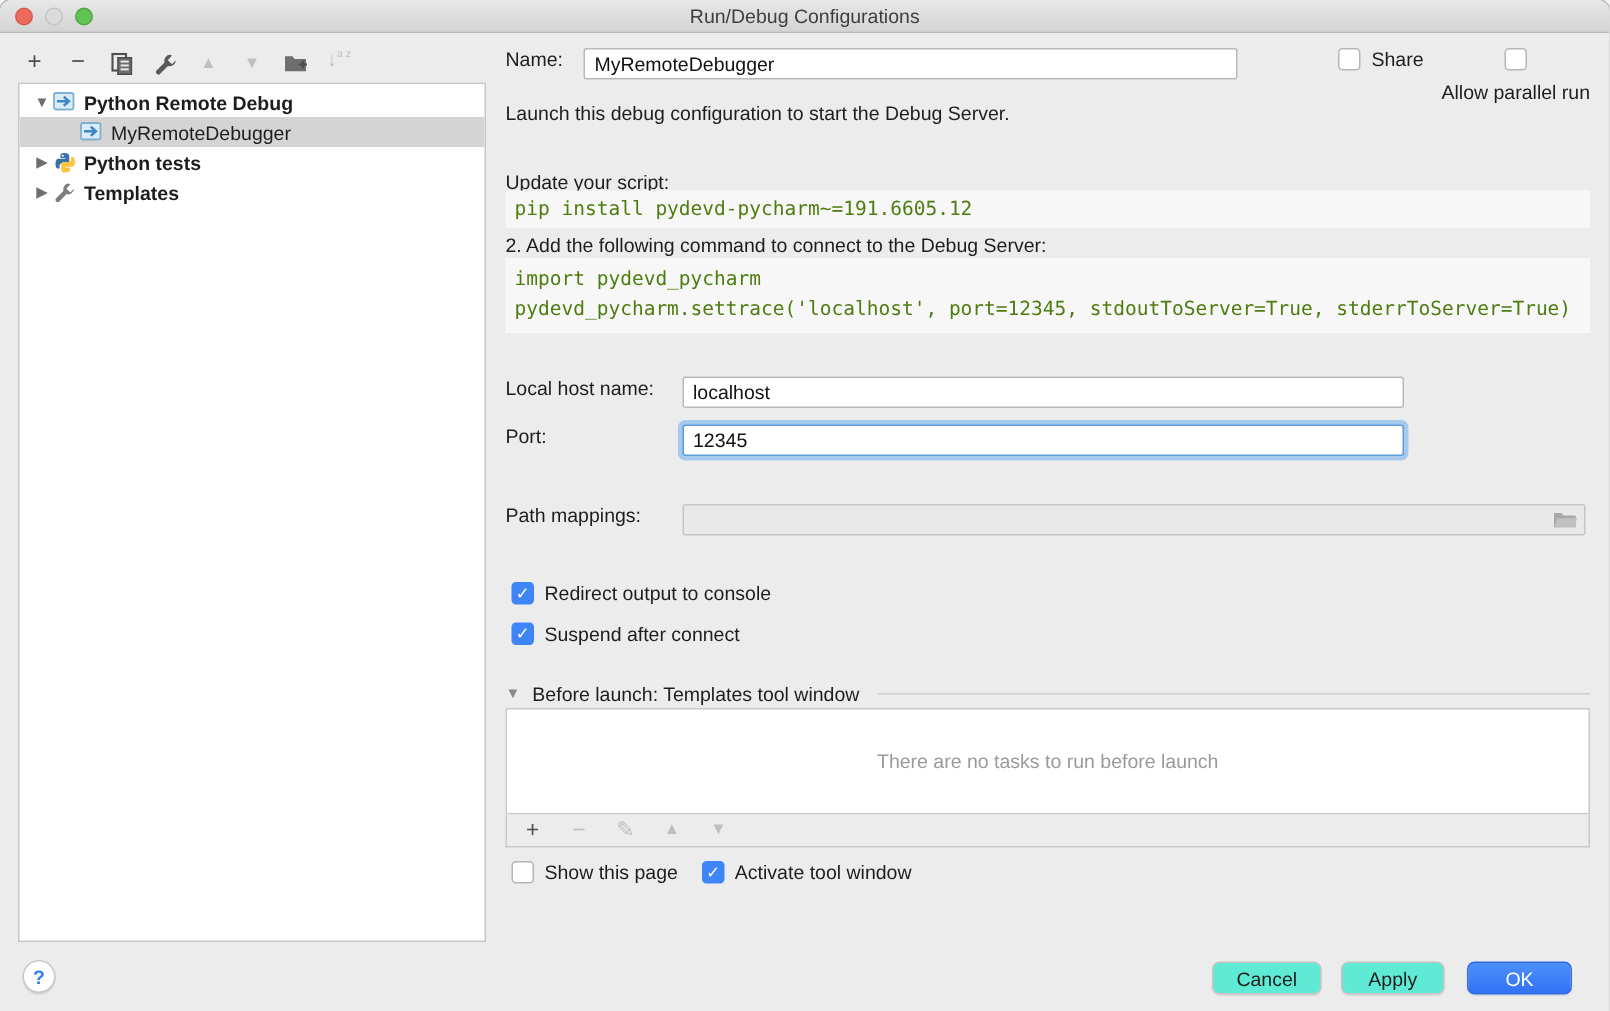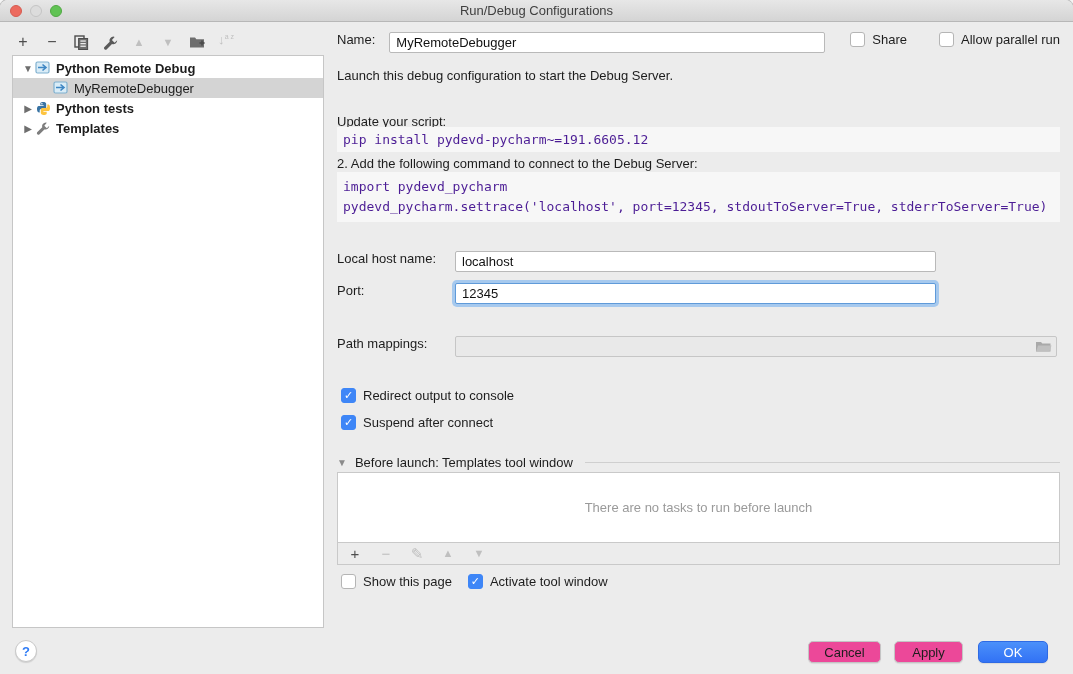--- a/index.html
+++ b/index.html
@@ -59,21 +59,21 @@
   .namerow{top:32px;width:723px;}
   .namerow .ifield{width:436px;margin-left:14px;}
   .cb{display:flex;align-items:center;gap:7px;cursor:default;}
   .cbox{width:15px;height:15px;border:1px solid #b5b5b5;border-radius:3px;background:#fff;
     display:flex;align-items:center;justify-content:center;flex:0 0 auto;}
   .cbox.on{background:#3e86f7;border-color:#3e86f7;color:#fff;font-size:11px;font-weight:bold;}
   .cbox.on::after{content:"✓";}
   .txt{position:absolute;left:0;white-space:nowrap;}
   .codebar{
     position:absolute;left:0;width:723px;background:#f7f7f7;
-    font-family:"DejaVu Sans Mono","Liberation Mono",monospace;font-size:13px;color:#4c1d95;
+    font-family:"DejaVu Sans Mono","Liberation Mono",monospace;font-size:13px;color:#4d7c0f;
     display:flex;flex-direction:column;justify-content:center;padding:3px 6px;line-height:20px;
     white-space:nowrap;
   }
   .lblrow .lbl{width:118px;flex:0 0 auto;}
   .lblrow .ifield{width:481px;}
   .focused{
     border:1px solid #5f9ad9;
     box-shadow:0 0 0 3px #a6c9ee;
   }
   .pathfield{position:relative;width:602px;}
@@ -94,21 +94,21 @@
   .taskbar .tbtn{font-size:15px;}
   
   .helpbtn{
     position:absolute;left:15px;top:640px;width:22px;height:22px;border-radius:50%;
     background:#fff;border:1px solid #c9c9c9;box-shadow:0 1px 1px rgba(0,0,0,.12);
     color:#2f7cf6;font-weight:bold;font-size:13px;
     display:flex;align-items:center;justify-content:center;
   }
   .btn{
     position:absolute;top:641px;height:22px;border-radius:5px;
-    background:#ec4899;border:1px solid #c4c4c4;box-shadow:0 1px 1px rgba(0,0,0,.08);
+    background:#5eead4;border:1px solid #c4c4c4;box-shadow:0 1px 1px rgba(0,0,0,.08);
     font-size:13px;color:#1d1d1d;display:flex;align-items:center;justify-content:center;
     font-family:"Liberation Sans",sans-serif;
   }
   .btn.cancel{right:192px;width:73px;}
   .btn.apply{right:110px;width:69px;}
   .btn.ok{right:25px;width:70px;background:linear-gradient(#4b90fa,#3272f5);border-color:#2e6ae4;color:#fff;}
   svg{display:block;}
 </style>
 </head>
 <body>
@@ -211,21 +211,21 @@
 
   <div class="main">
 
     <div class="row namerow">
       <span>Name:</span>
       <input class="ifield" value="MyRemoteDebugger" style="">
       <label class="cb" style="margin-left:auto;">
         <span class="cbox"></span>
         <span>Share</span>
       </label>
-      <label class="cb" style="margin-left:32px;">
+      <label class="cb" style="margin-left:12px;flex-direction:column;">
         <span class="cbox"></span>
         <span>Allow parallel run</span>
       </label>
     </div>
 
     <div class="txt" style="top:68px;">Launch this debug configuration to start the Debug Server.</div>
     <div class="txt" style="top:91px;margin-top:23px;">Update your script:</div>
 
     <div class="codebar" style="top:127px;height:25px;">
       <span>pip install pydevd-pycharm~=191.6605.12</span>

